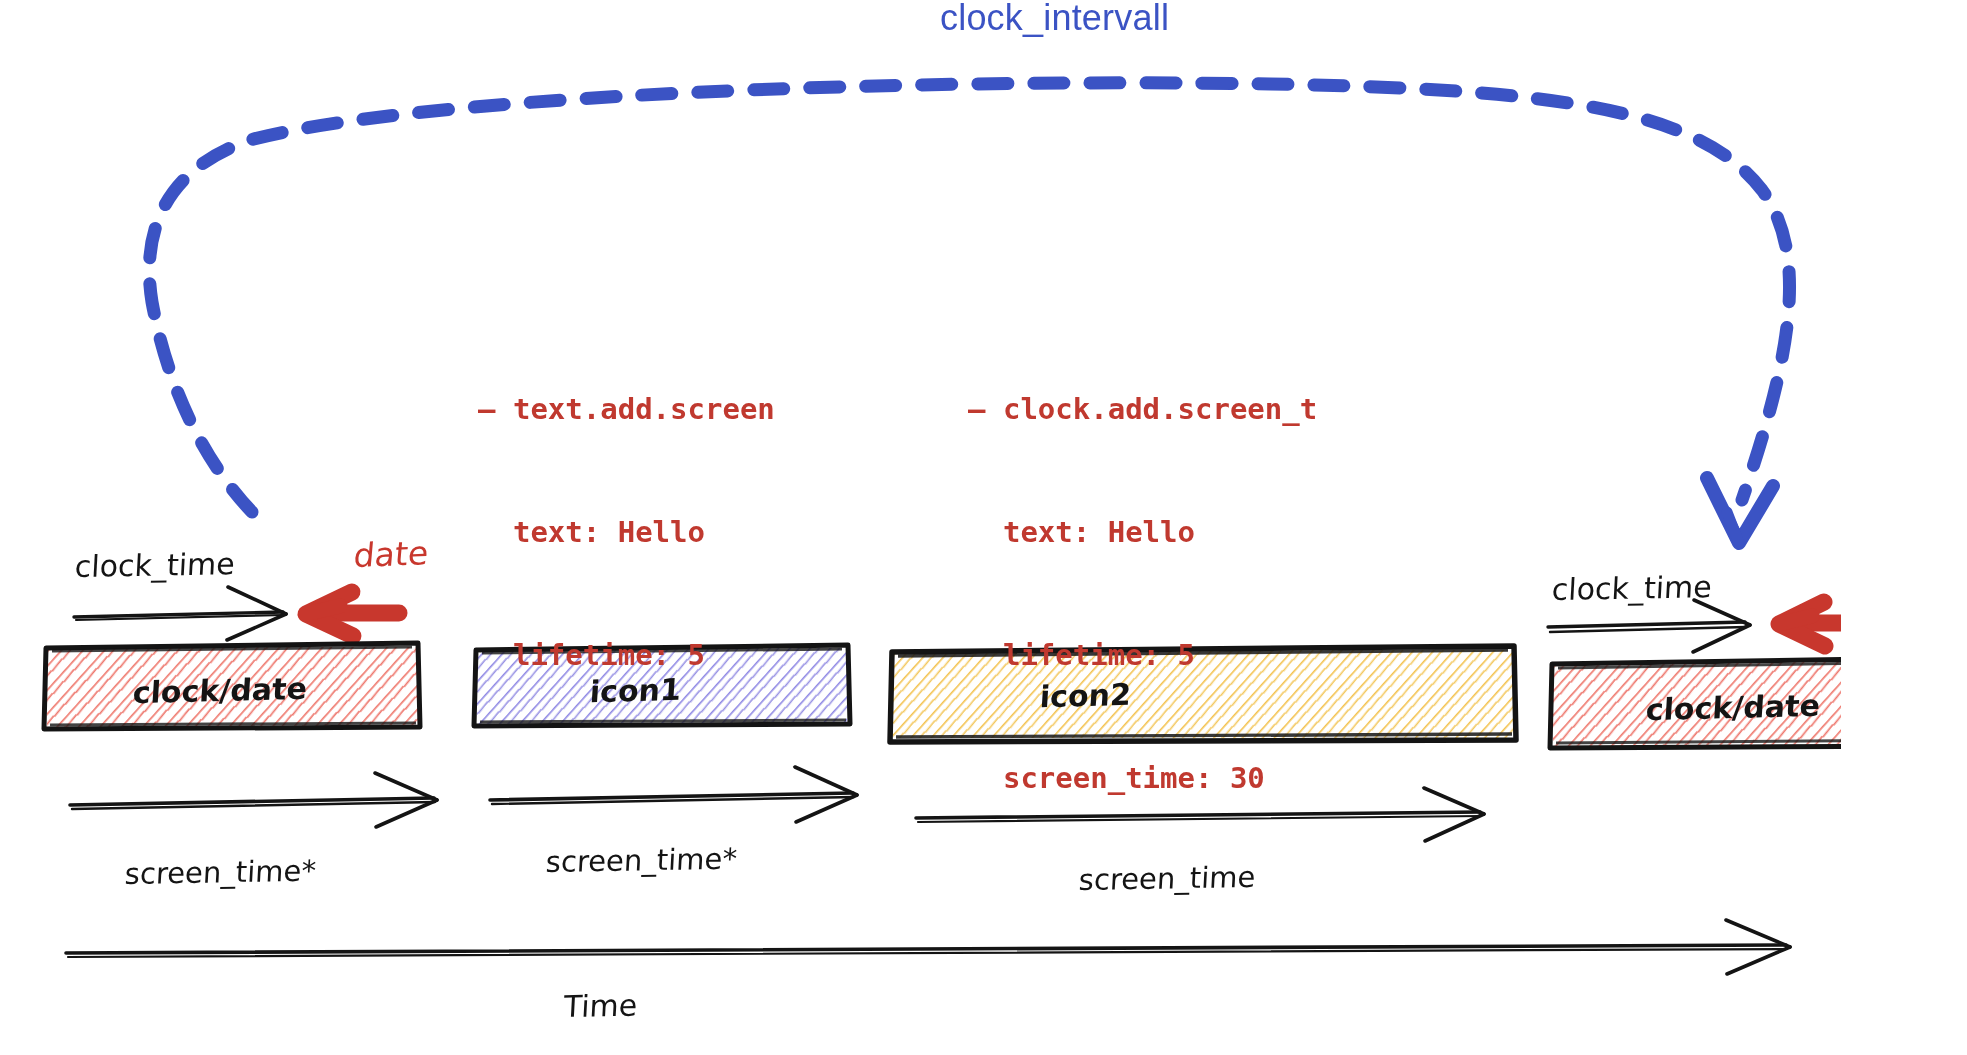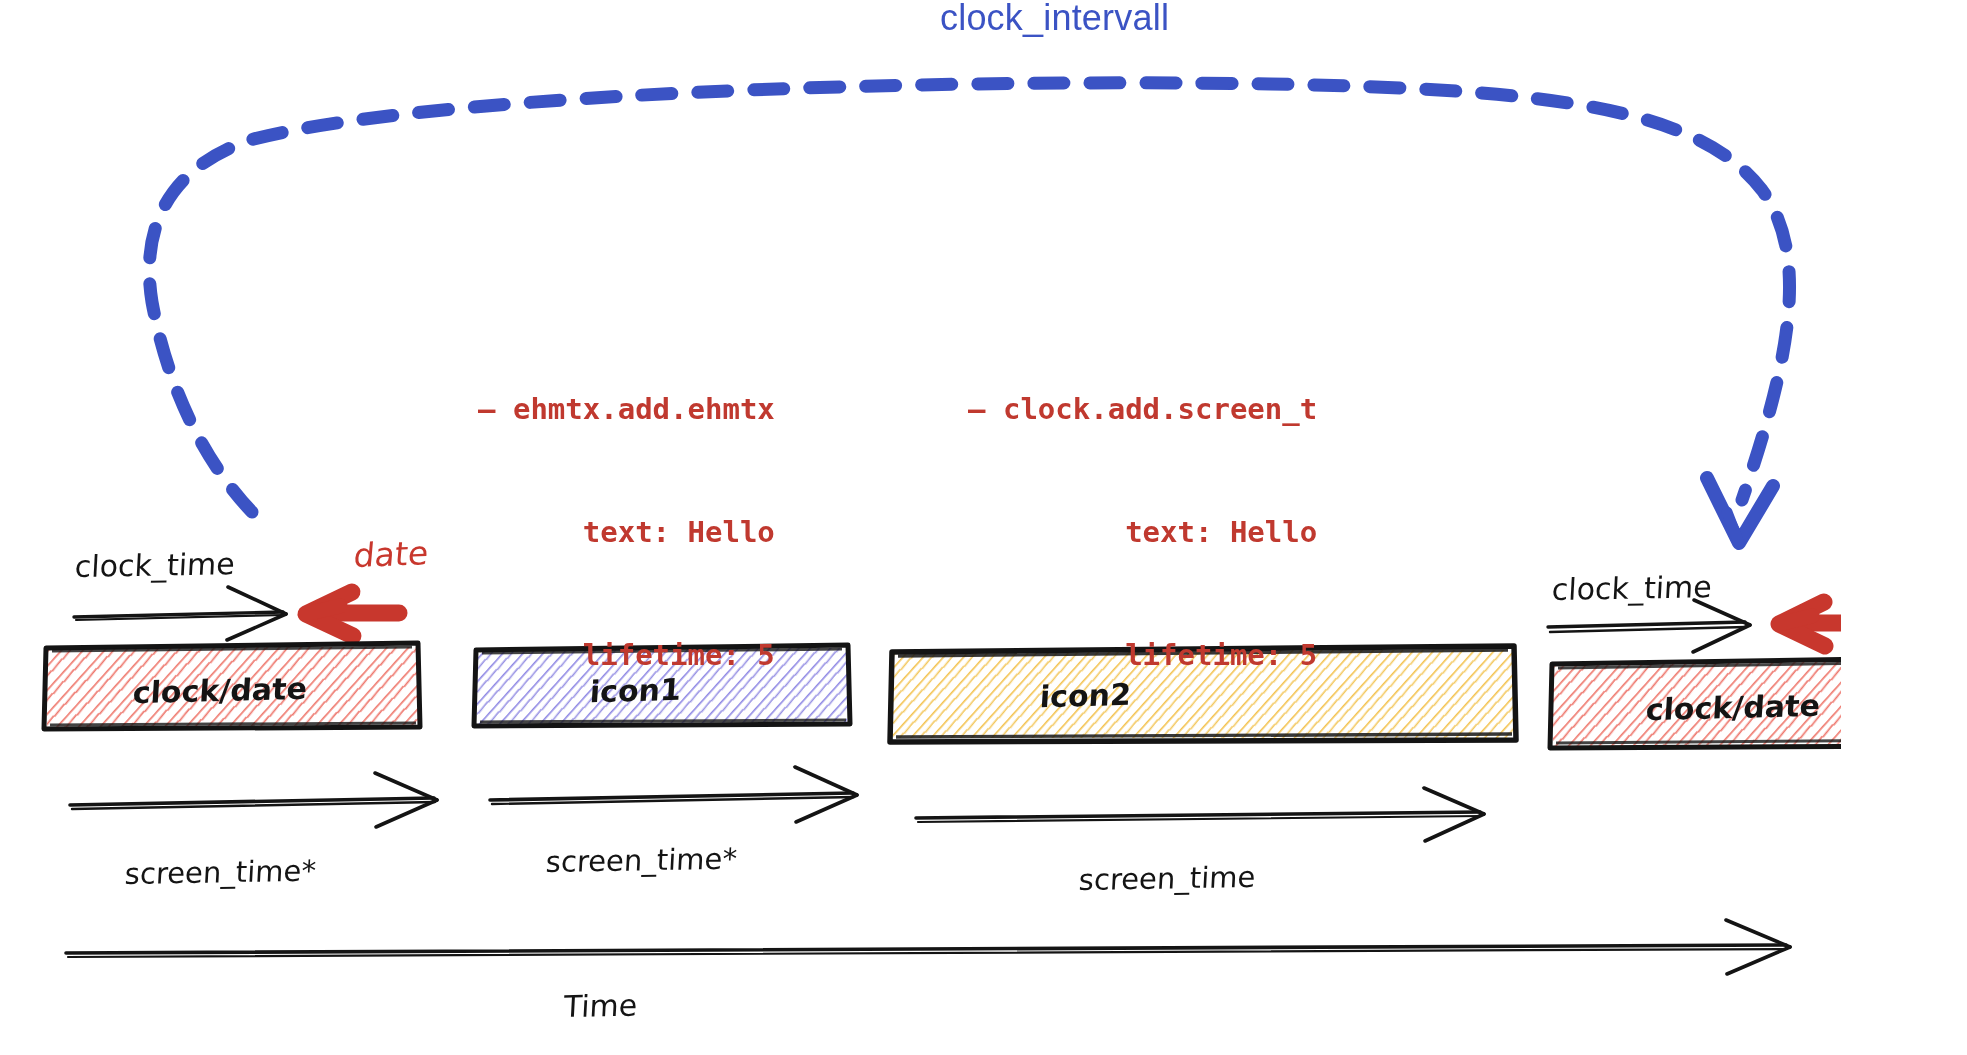--- a/index.html
+++ b/index.html
@@ -7,21 +7,20 @@
     padding: 0;
     background: #ffffff;
   }
   #canvas {
     position: relative;
     width: 1841px;
     height: 1055px;
     background: #ffffff;
     overflow: hidden;
     font-family: "Liberation Sans", sans-serif;
-    text-align: right;
   }
   #artboard {
     position: absolute;
     left: 0; top: 0;
     width: 1967px;
     height: 1055px;
   }
 
   
   .txt {
@@ -192,29 +191,30 @@
       <path d="M 66 953 L 1786 945" fill="none" stroke="#141414" stroke-width="3.6" stroke-linecap="round"></path>
       <path d="M 68 957 L 1787 949" fill="none" stroke="#141414" stroke-width="2.2" stroke-linecap="round"></path>
       <path d="M 1726 920 L 1790 947" fill="none" stroke="#141414" stroke-width="3.6" stroke-linecap="round"></path>
       <path d="M 1790 947 L 1727 974" fill="none" stroke="#141414" stroke-width="3.6" stroke-linecap="round"></path>
     </g>
   </svg>
 
   <div class="txt title-clock-intervall">clock_intervall</div>
 
   <div class="code" style="left:478px; top:307px;">
-    <div>– ehmtx.add.ehmtx</div>
+    <div>– text.add.screen</div>
     <div>  text: Hello</div>
     <div>  lifetime: 5</div>
   </div>
 
   <div class="code" style="left:968px; top:307px;">
     <div>– clock.add.screen_t</div>
     <div>  text: Hello</div>
     <div>  lifetime: 5</div>
+    <div>  screen_time: 30</div>
   </div>
 
   <div class="txt hand" style="left:74px; top:550px;">clock_time</div>
 
   <div class="txt hand red" style="left:352px; top:538px; font-size:33px;">date</div>
 
   <div class="txt hand" style="left:1551px; top:573px;">clock_time</div>
 
   <div class="box-label" style="left:133px; top:673px;">clock/date</div>
 

